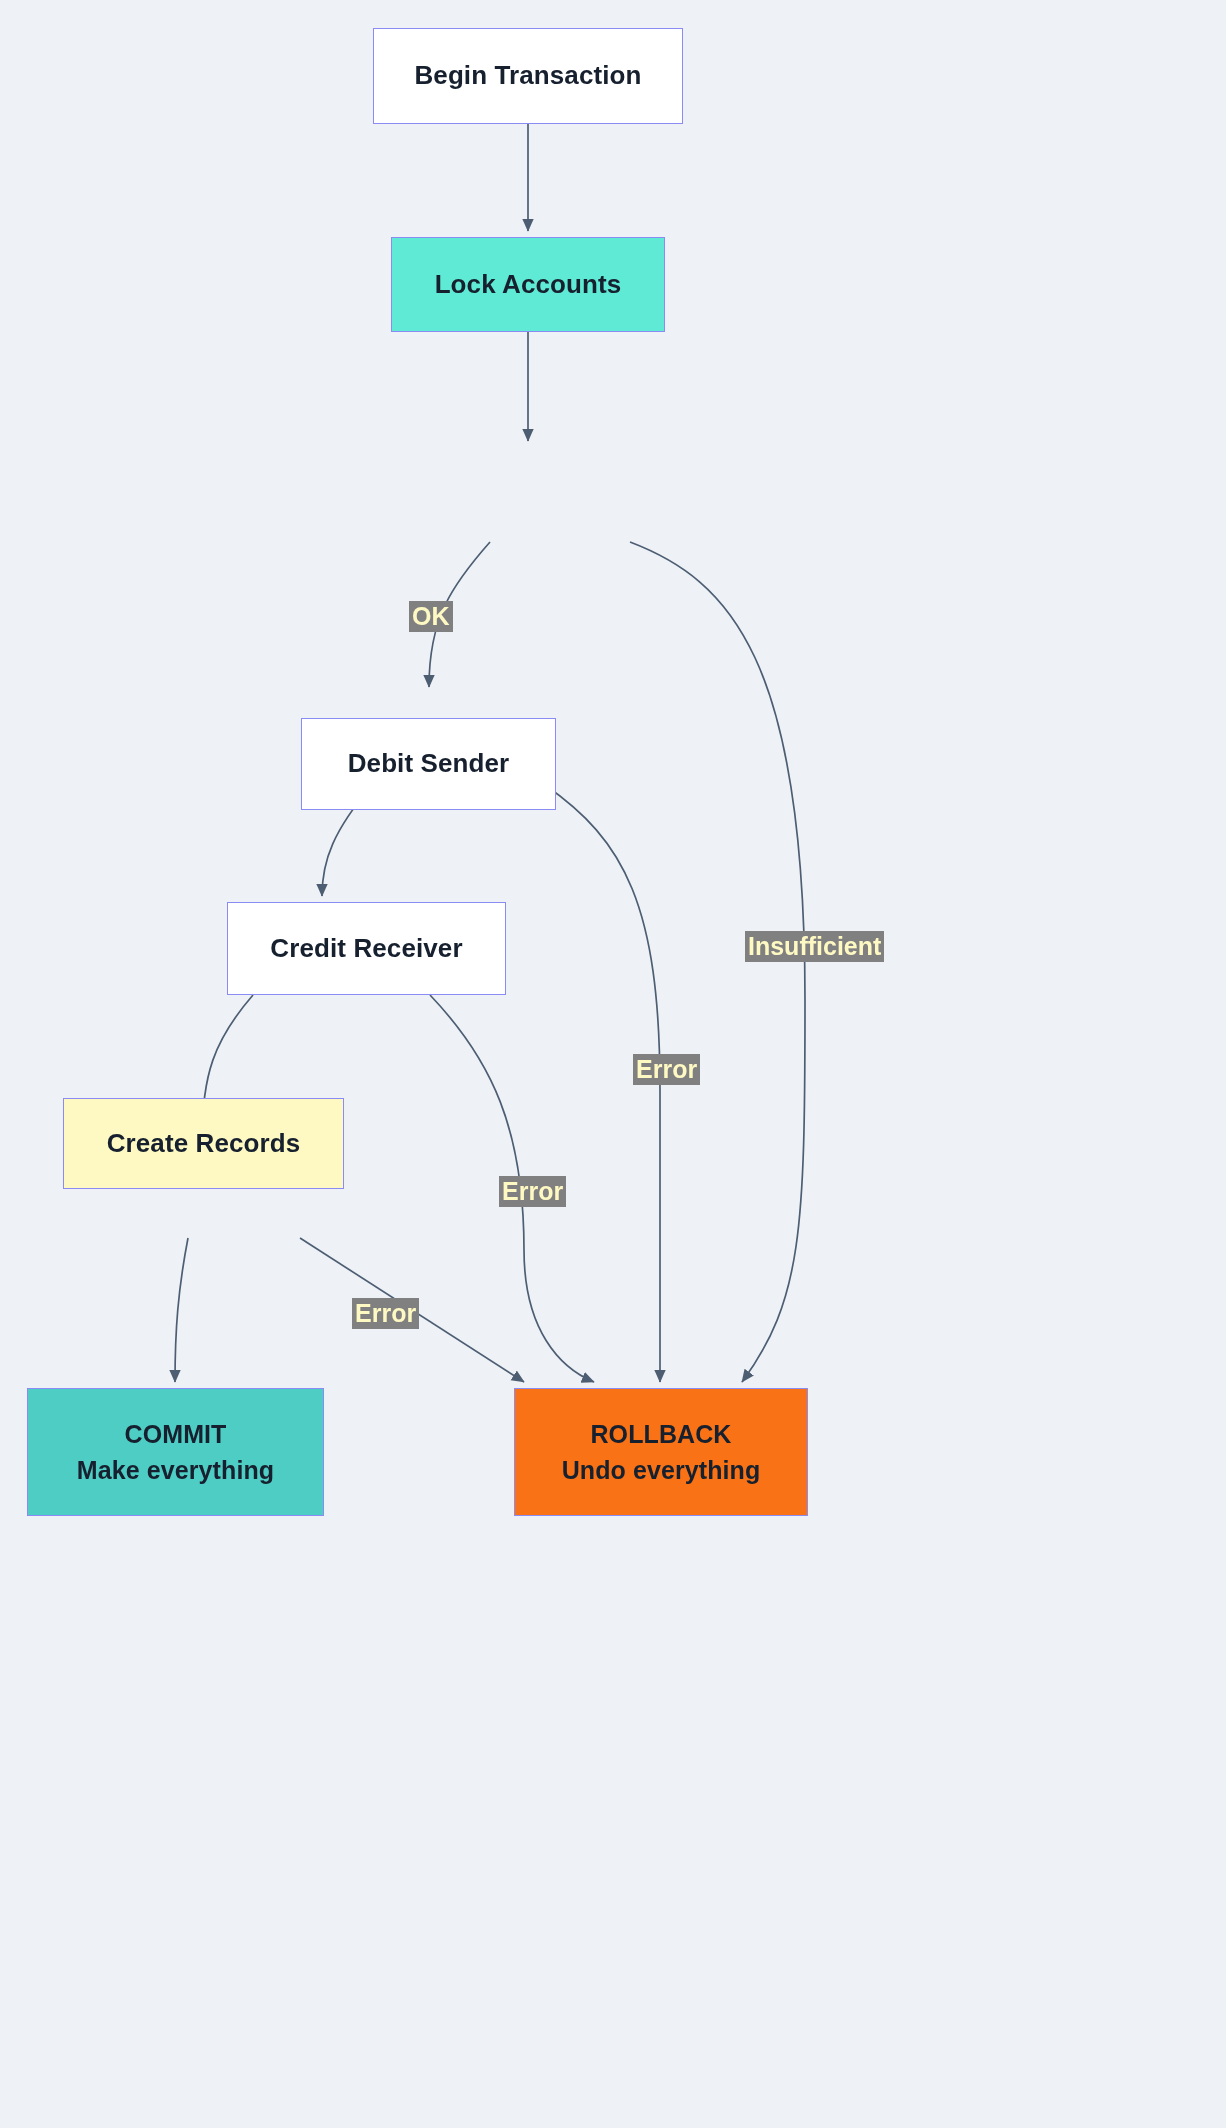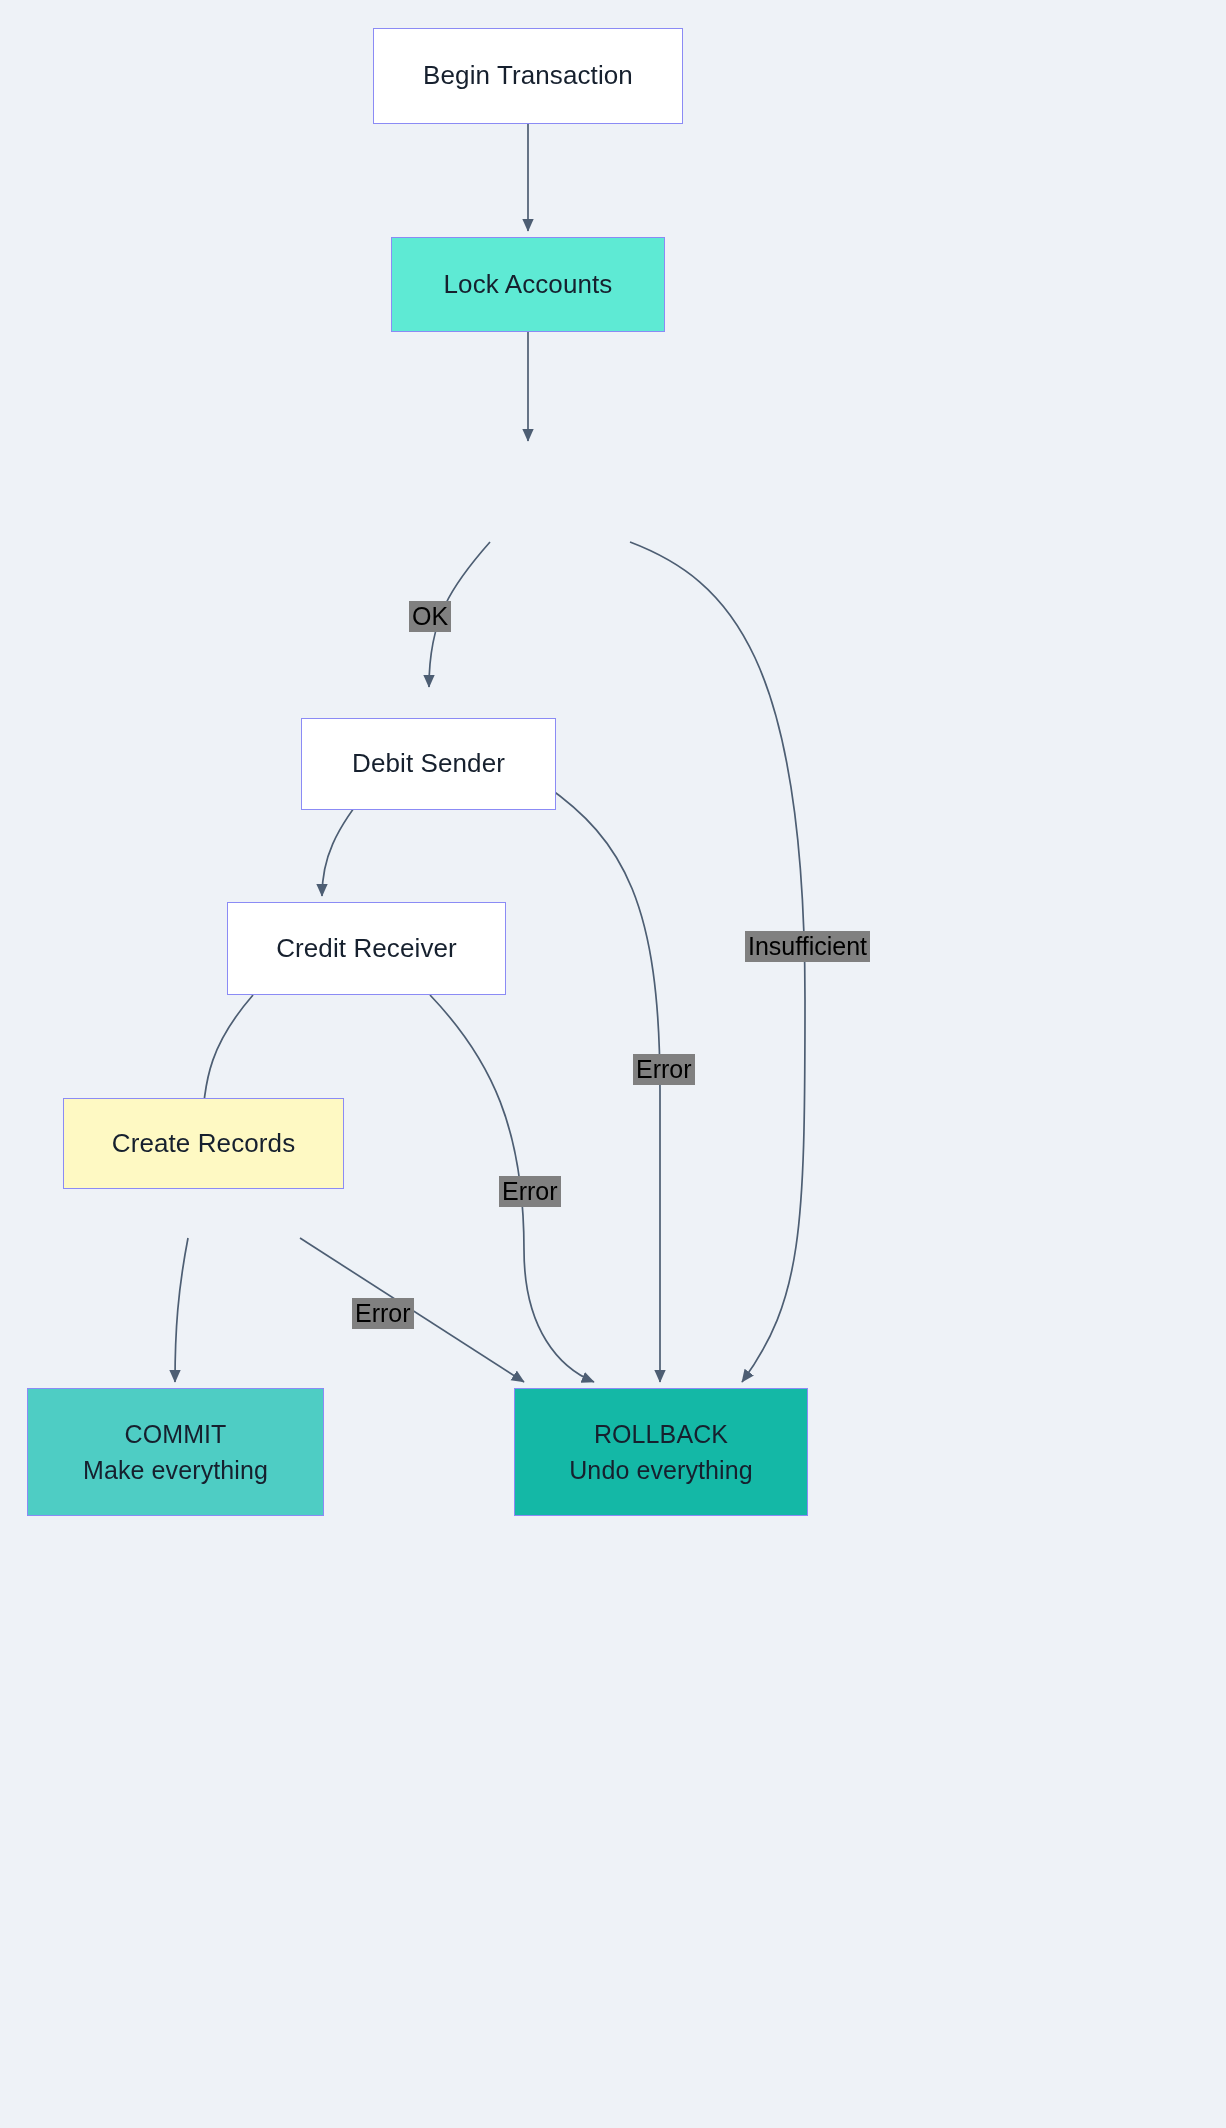--- a/index.html
+++ b/index.html
@@ -9,20 +9,21 @@
   }
   body {
     font-family: "Liberation Sans", sans-serif;
   }
   #canvas {
     position: relative;
     width: 1176px;
     height: 2128px;
     background: #eef2f7;
     overflow: hidden;
+    font-weight: bold;
   }
   #edges {
     position: absolute;
     left: 0;
     top: 0;
     width: 1226px;
     height: 2128px;
     pointer-events: none;
   }
   .node {
@@ -42,21 +43,21 @@
   }
   .node.terminal {
     font-size: 25px;
   }
   .node .sub {
     font-size: 25px;
   }
   .edge-label {
     position: absolute;
     background: #808080;
-    color: #000000;
+    color: #fef9c3;
     font-size: 25px;
     line-height: 1.08;
     padding: 2px 3px;
     white-space: nowrap;
     box-sizing: border-box;
   }
 </style>
 </head>
 <body>
 
@@ -111,21 +112,21 @@
 
   <div class="node" style="left:63px; top:1098px; width:281px; height:91px; background:#fef9c3;">
     <span>Create Records</span>
   </div>
 
   <div class="node terminal" style="left:27px; top:1388px; width:297px; height:128px; background:#4ecdc4;">
     <span>COMMIT</span>
     <span class="sub">Make everything</span>
   </div>
 
-  <div class="node terminal" style="left:514px; top:1388px; width:294px; height:128px; background:#14b8a6;">
+  <div class="node terminal" style="left:514px; top:1388px; width:294px; height:128px; background:#f97316;">
     <span>ROLLBACK</span>
     <span class="sub">Undo everything</span>
   </div>
 
   <div class="edge-label" style="left:409px; top:601px;">OK</div>
 
   <div class="edge-label" style="left:745px; top:931px;">Insufficient</div>
 
   <div class="edge-label" style="left:633px; top:1054px;">Error</div>
 

